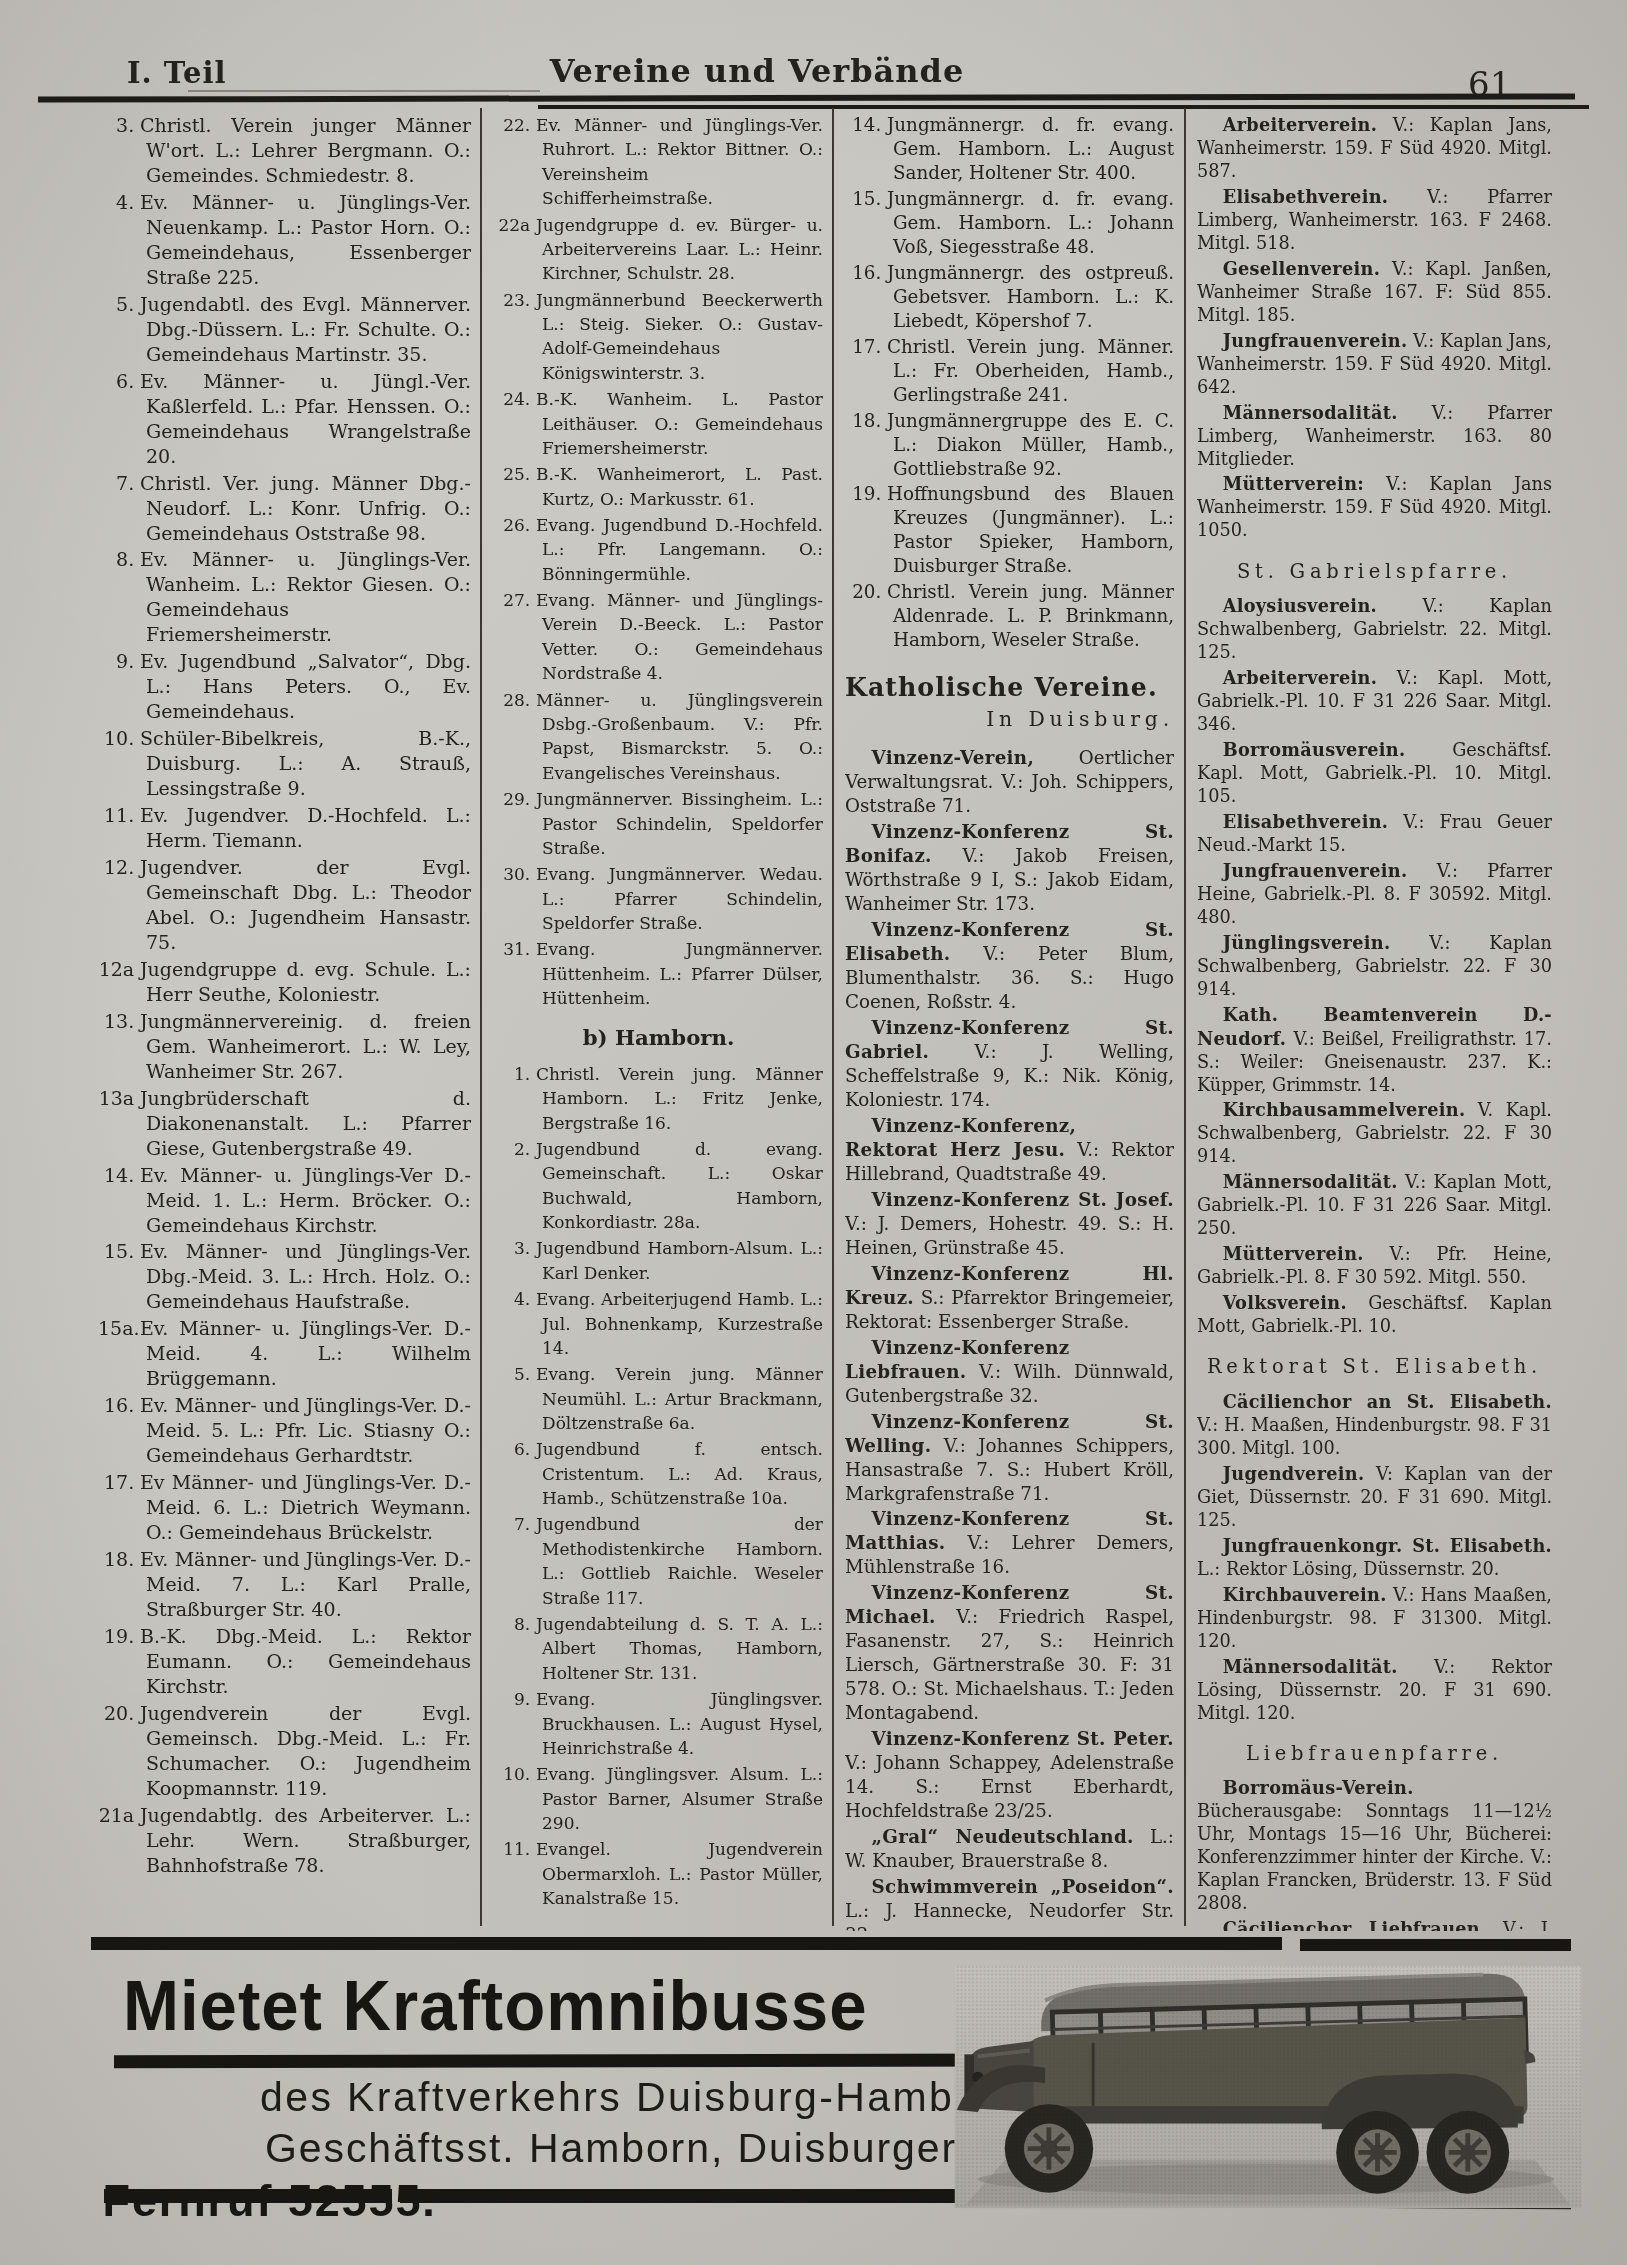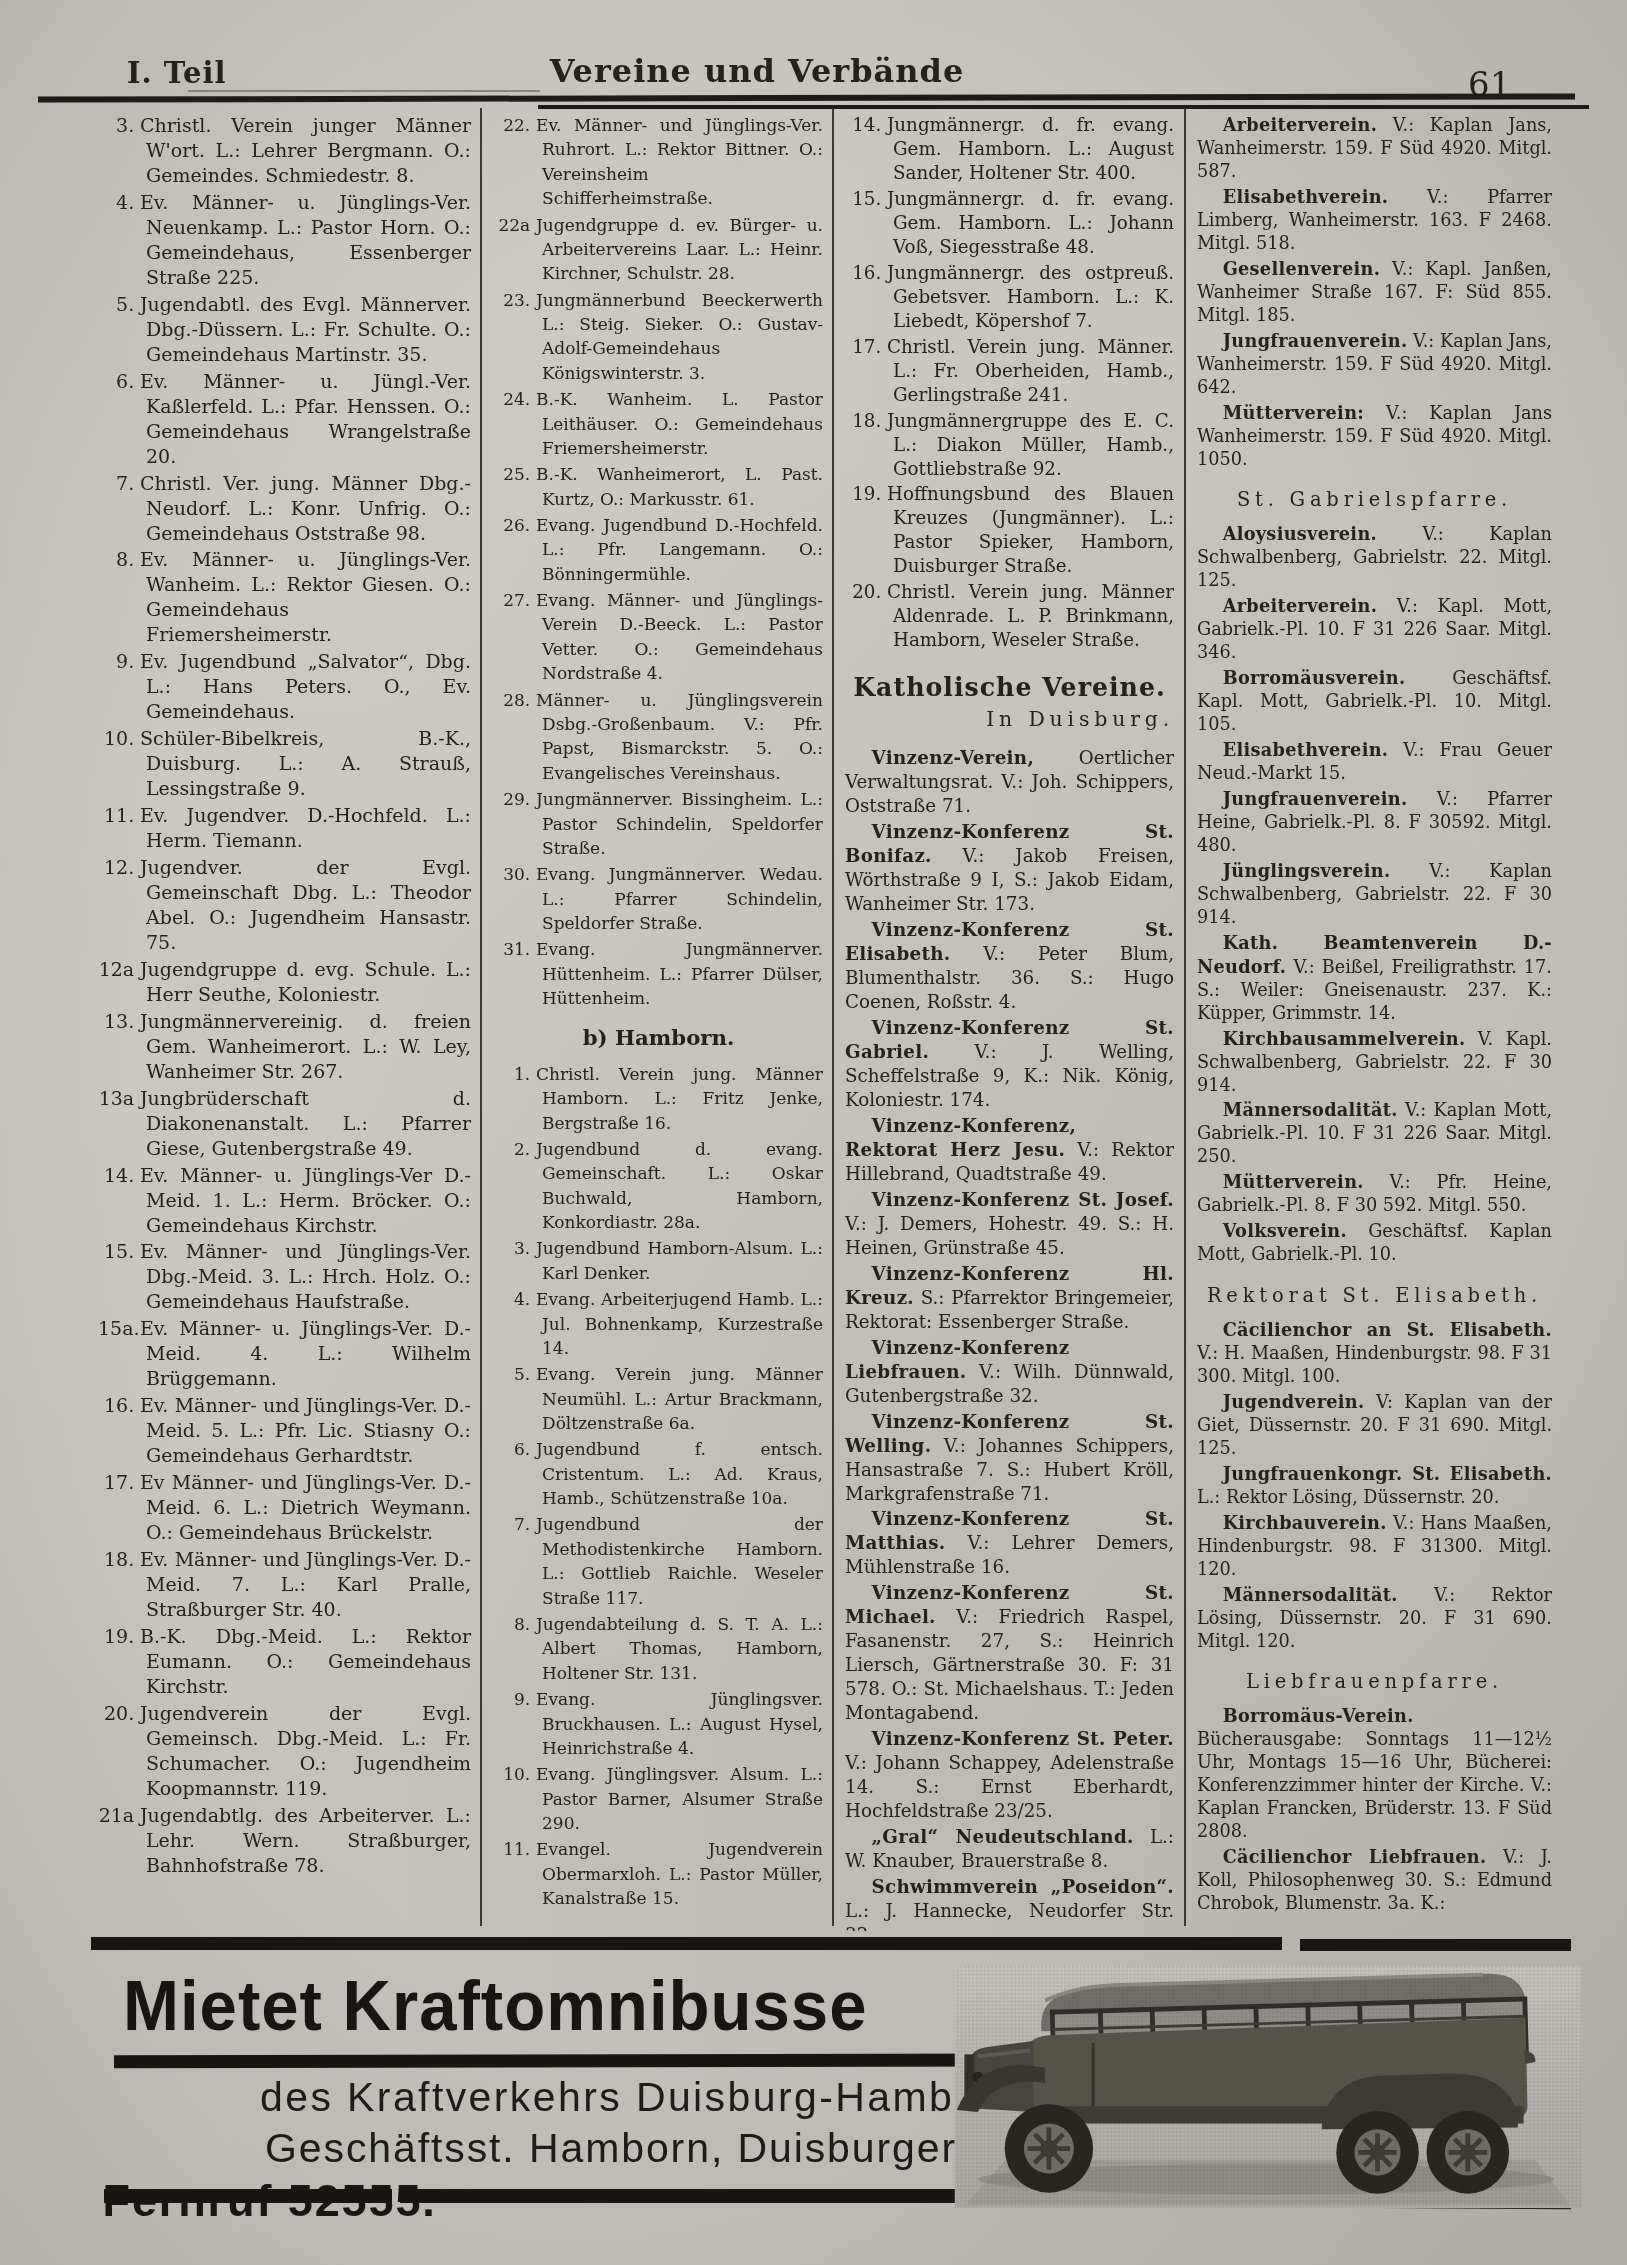--- a/index.html
+++ b/index.html
@@ -25,21 +25,21 @@
   .col p{margin:0 0 1.9px 0;}
   [data-col="0"]{left:98px;width:373px;font-size:19px;line-height:25px;}
   [data-col="1"]{left:494px;width:329px;font-size:17px;line-height:24.4px;}
   [data-col="2"]{left:845px;width:329px;font-size:18.3px;line-height:24px;}
   [data-col="3"]{left:1197px;width:355px;font-size:17.7px;line-height:23px;}
   .entry{padding-left:48px;text-indent:-48px;}
   .num{display:inline-block;width:42px;padding-right:5.8px;box-sizing:border-box;text-align:right;text-indent:0;}
   .kath{text-indent:1.45em;}
   .kath b{letter-spacing:0.3px;}
   .h-center{ text-align:center;font-weight:bold;font-size:1.25em;margin:15.4px 0 11.5px !important;text-indent:0;}
-  .h-main{text-align:center;font-weight:bold;font-size:1.38em;letter-spacing:1px;margin:23px 0 7.7px !important;}
+  .h-main{font-weight:bold;font-size:1.38em;letter-spacing:1px;margin:23px 0 7.7px !important;}
   .h-sub{text-align:right;font-size:1.12em;letter-spacing:4.8px;margin:1.9px 0 15.4px !important;}
   .h-spaced{text-align:center;font-size:1.1em;letter-spacing:4.8px;margin:17.3px 0 11.5px !important;white-space:nowrap;}
   .vrule{position:absolute;top:108px;height:1818px;width:1.9px;background:#3a3831;}
   .vrule.a{left:480px;}
   .vrule.b{left:832px;}
   .vrule.c{left:1184px;}
   
   .ad{position:absolute;left:91px;top:1937px;width:1479px;height:317px;}
   .bar{position:absolute;background:#171613;}
   .ad-topbar1{left:0;top:0;width:1191px;height:12.5px;}
@@ -140,20 +140,21 @@
     <p class="kath"><b>Vinzenz-Konferenz St. Michael.</b> <span>V.: Friedrich Raspel, Fasanenstr. 27, S.: Heinrich Liersch, Gärtnerstraße 30. F: 31 578. O.: St. Michaelshaus. T.: Jeden Montagabend.</span></p>
     <p class="kath"><b>Vinzenz-Konferenz St. Peter.</b> <span>V.: Johann Schappey, Adelenstraße 14. S.: Ernst Eberhardt, Hochfeldstraße 23/25.</span></p>
     <p class="kath"><b>„Gral“ Neudeutschland.</b> <span>L.: W. Knauber, Brauerstraße 8.</span></p>
     <p class="kath"><b>Schwimmverein „Poseidon“.</b> <span>L.: J. Hannecke, Neudorfer Str. 32a.</span></p>
   </div>
 <div class="col" data-col="3">
     <p class="kath"><b>Arbeiterverein.</b> <span>V.: Kaplan Jans, Wanheimerstr. 159. F Süd 4920. Mitgl. 587.</span></p>
     <p class="kath"><b>Elisabethverein.</b> <span>V.: Pfarrer Limberg, Wanheimerstr. 163. F 2468. Mitgl. 518.</span></p>
     <p class="kath"><b>Gesellenverein.</b> <span>V.: Kapl. Janßen, Wanheimer Straße 167. F: Süd 855. Mitgl. 185.</span></p>
     <p class="kath"><b>Jungfrauenverein.</b> <span>V.: Kaplan Jans, Wanheimerstr. 159. F Süd 4920. Mitgl. 642.</span></p>
+    <p class="kath"><b>Männersodalität.</b> <span>V.: Pfarrer Limberg, Wanheimerstr. 163. 80 Mitglieder.</span></p>
     <p class="kath"><b>Mütterverein:</b> <span>V.: Kaplan Jans Wanheimerstr. 159. F Süd 4920. Mitgl. 1050.</span></p>
     <div class="h-spaced">St. Gabrielspfarre.</div>
     <p class="kath"><b>Aloysiusverein.</b> <span>V.: Kaplan Schwalbenberg, Gabrielstr. 22. Mitgl. 125.</span></p>
     <p class="kath"><b>Arbeiterverein.</b> <span>V.: Kapl. Mott, Gabrielk.-Pl. 10. F 31 226 Saar. Mitgl. 346.</span></p>
     <p class="kath"><b>Borromäusverein.</b> <span>Geschäftsf. Kapl. Mott, Gabrielk.-Pl. 10. Mitgl. 105.</span></p>
     <p class="kath"><b>Elisabethverein.</b> <span>V.: Frau Geuer Neud.-Markt 15.</span></p>
     <p class="kath"><b>Jungfrauenverein.</b> <span>V.: Pfarrer Heine, Gabrielk.-Pl. 8. F 30592. Mitgl. 480.</span></p>
     <p class="kath"><b>Jünglingsverein.</b> <span>V.: Kaplan Schwalbenberg, Gabrielstr. 22. F 30 914.</span></p>
     <p class="kath"><b>Kath. Beamtenverein D.-Neudorf.</b> <span>V.: Beißel, Freiligrathstr. 17. S.: Weiler: Gneisenaustr. 237. K.: Küpper, Grimmstr. 14.</span></p>
     <p class="kath"><b>Kirchbausammelverein.</b> <span>V. Kapl. Schwalbenberg, Gabrielstr. 22. F 30 914.</span></p>

